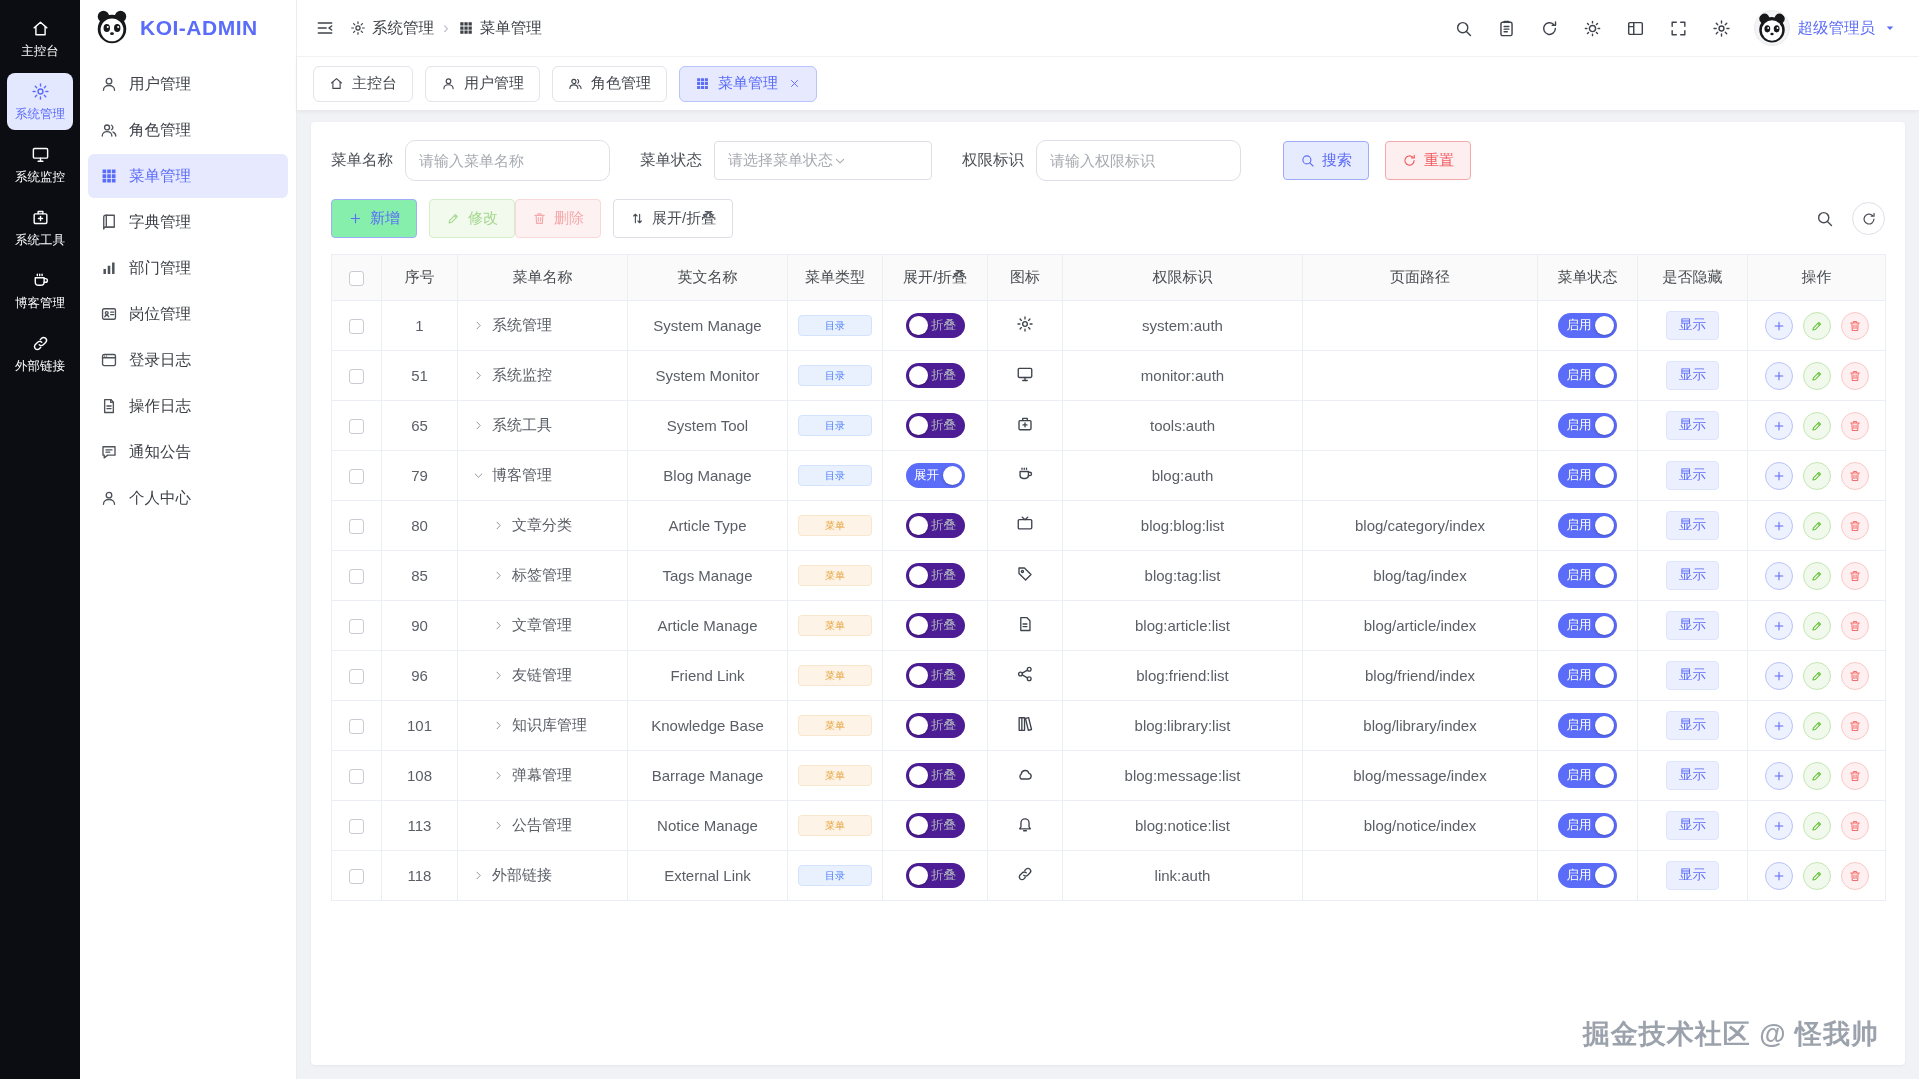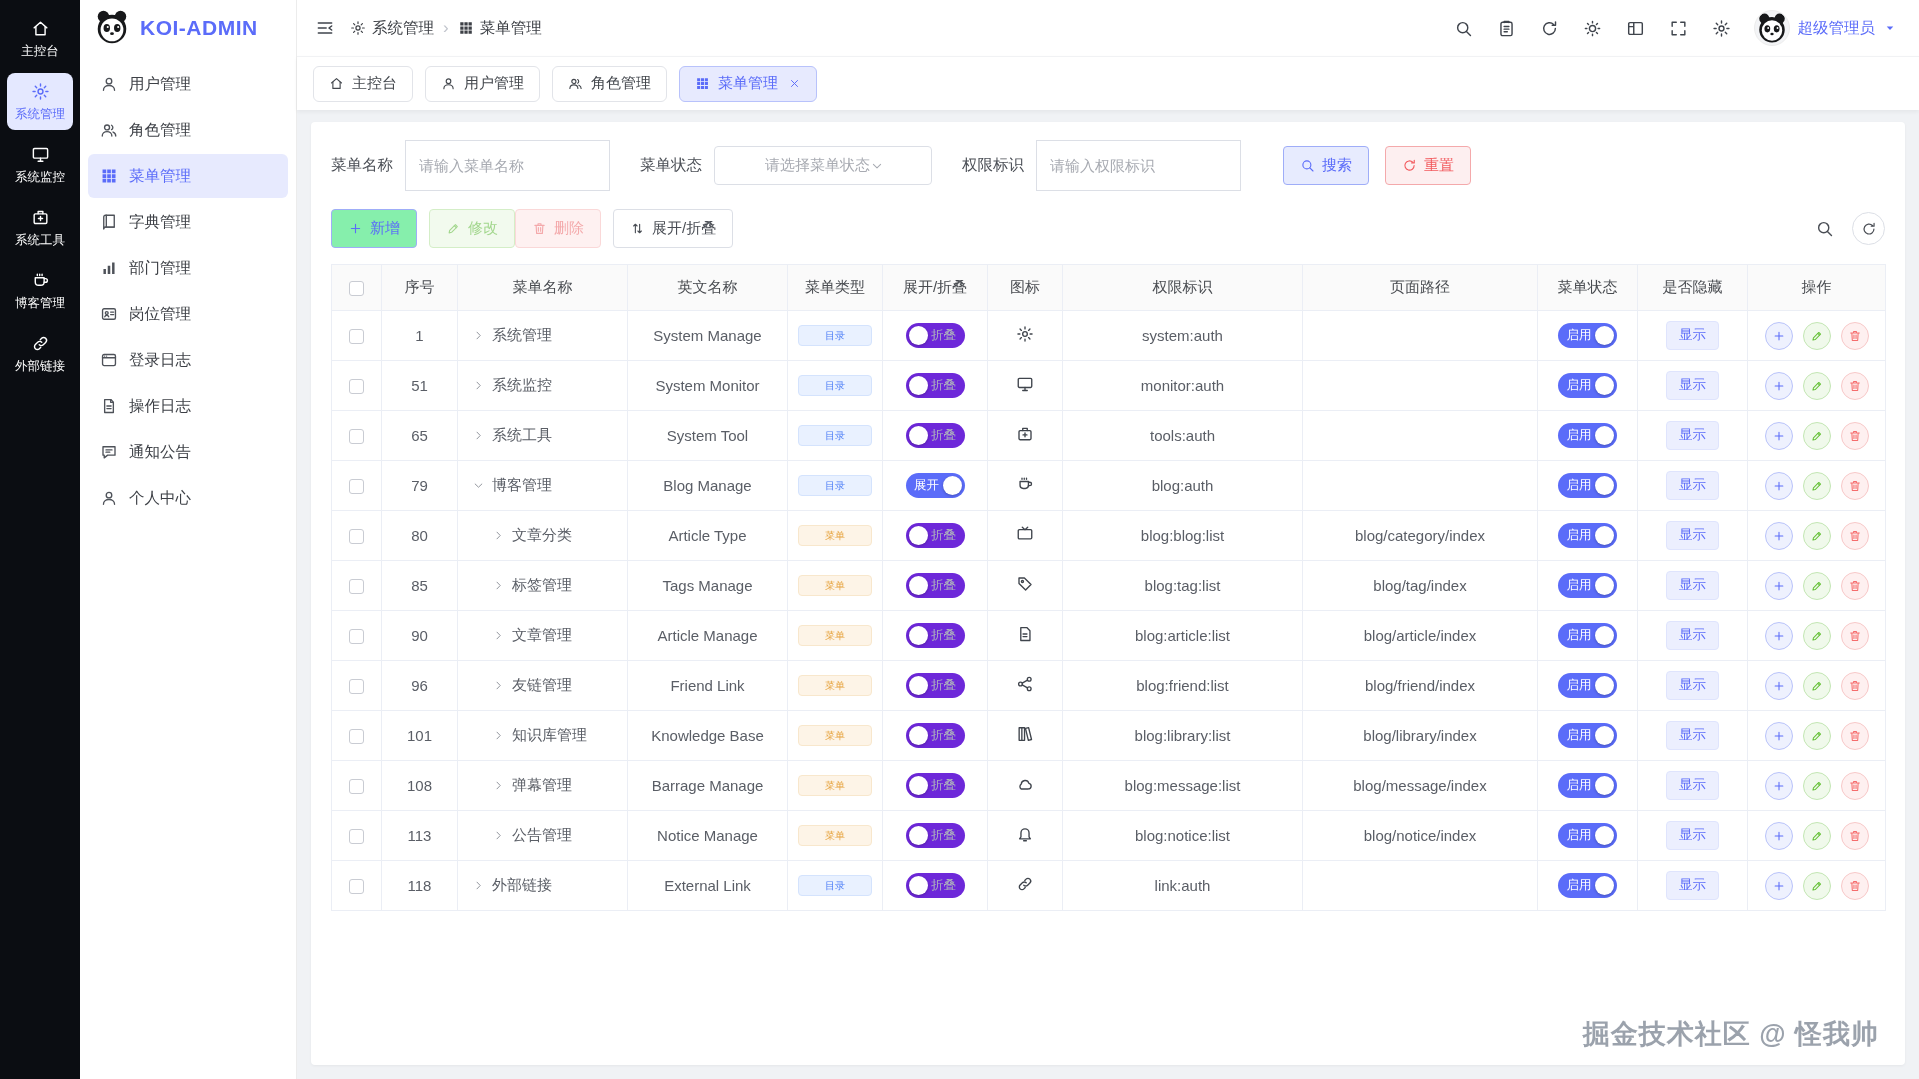--- a/index.html
+++ b/index.html
@@ -53,23 +53,23 @@
   .tab .close-wrap .ic{width:13px;height:13px}
 
   
   .page{flex:1;padding:12px 14px 14px;min-height:0}
   .card{background:#fff;border-radius:4px;height:100%;padding:18px 20px;position:relative;box-shadow:0 1px 3px rgba(0,0,0,.05);display:flex;flex-direction:column;overflow:hidden}
 
   
   .filters{display:flex;align-items:center;margin-bottom:18px;flex-shrink:0}
   .f-group{display:flex;align-items:center;margin-right:30px}
   .f-label{color:#4a4e55;margin-right:12px;font-size:15.5px;white-space:nowrap}
-  .inp{height:51px;width:205px;border:1px solid #dcdfe6;border-radius:0;padding:0 13px;font-size:15px;color:#303133;outline:none;font-family:inherit;background:#fff}
+  .inp{height:41px;width:205px;border:1px solid #dcdfe6;border-radius:10px;padding:0 13px;font-size:15px;color:#303133;outline:none;font-family:inherit;background:#fff}
   .inp::placeholder{color:#a8abb2}
-  .select{height:39px;width:218px;border:1px solid #dcdfe6;border-radius:4px;padding:0 10px 0 13px;display:flex;align-items:center;justify-content:center;color:#a8abb2;cursor:pointer;background:#fff;font-size:15px}
+  .select{height:39px;width:218px;border:1px solid #dcdfe6;border-radius:4px;padding:0 10px 0 13px;display:flex;align-items:center;justify-content:flex-start;color:#a8abb2;cursor:pointer;background:#fff;font-size:15px}
   .select .ic{width:14px;height:14px;color:#a8abb2}
   .btn{height:39px;border-radius:4px;display:inline-flex;align-items:center;gap:7px;padding:0 16px;font-size:15px;cursor:pointer;border:1px solid transparent;background:#fff;font-family:inherit;white-space:nowrap}
   .btn .ic{width:15px;height:15px}
   .btn-ic{display:inline-flex;align-items:center}
   .btn-search{background:#e7ebfe;border-color:#9fadf8;color:#5b6cf9;margin-left:12px}
   .btn-reset{background:#fdeff0;border-color:#f4a9ab;color:#f25a5e;margin-left:16px}
 
   
   .tools{display:flex;align-items:center;margin-bottom:16px;flex-shrink:0}
   .btn-add{background:#86efac;border-color:#9fadf8;color:#5b6cf9}
@@ -87,21 +87,21 @@
   th,td{border:1px solid #ebeef5;height:50px;text-align:center;color:#5a5e66;font-weight:normal;overflow:hidden;white-space:nowrap;padding:0 4px}
   th{background:#fafafa;color:#494c51;height:46px;font-size:15px}
   .cb{width:15px;height:15px;border:1px solid #c9ccd3;border-radius:3px;display:inline-block;background:#fff;vertical-align:middle;cursor:pointer}
   .name-cell{display:flex;align-items:center;gap:7px;cursor:pointer}
   .name-cell .arrow{width:13px;height:13px;color:#8f939a}
   .lv0{padding-left:10px}
   .lv1{padding-left:30px}
   .tag{display:inline-block;padding:3px 26px;font-size:10px;border-radius:4px;line-height:1.35}
   .tag-dir{background:#e9f1ff;color:#4d7ef7;border:1px solid #d4e3fd}
   .tag-menu{background:#fdf4e7;color:#e6a23c;border:1px solid #f8e7cc}
-  .switch{display:inline-flex;align-items:center;justify-content:center;width:59px;height:25px;border-radius:13px;background:#6d28d9;position:relative;cursor:pointer;vertical-align:middle}
+  .switch{display:inline-flex;align-items:center;justify-content:center;width:59px;height:25px;border-radius:13px;background:#4c1d95;position:relative;cursor:pointer;vertical-align:middle}
   .sw-label{font-size:12.5px;color:#aeb3bc;margin-left:17px}
   .switch:before{content:"";position:absolute;left:3px;top:3px;width:19px;height:19px;background:#fff;border-radius:50%;box-shadow:0 1px 3px rgba(0,0,0,.25)}
   .switch.on{background:#5b6cf9}
   .switch.on .sw-label{color:#fff;margin-left:0;margin-right:17px}
   .switch.on:before{left:auto;right:3px}
   .mini-btn{display:inline-block;padding:5px 12px;background:#eceffe;color:#5b6cf9;border:1px solid #dfe4fd;border-radius:4px;font-size:13.5px;cursor:pointer;line-height:1.2}
   .cell-icon{color:#3f444c;display:inline-flex}
   .cell-icon .ic{width:18px;height:18px}
   .op{width:28px;height:28px;border-radius:50%;display:inline-flex;align-items:center;justify-content:center;cursor:pointer;margin:0 5px;border:1px solid;vertical-align:middle}
   .op .ic{width:14px;height:14px}

